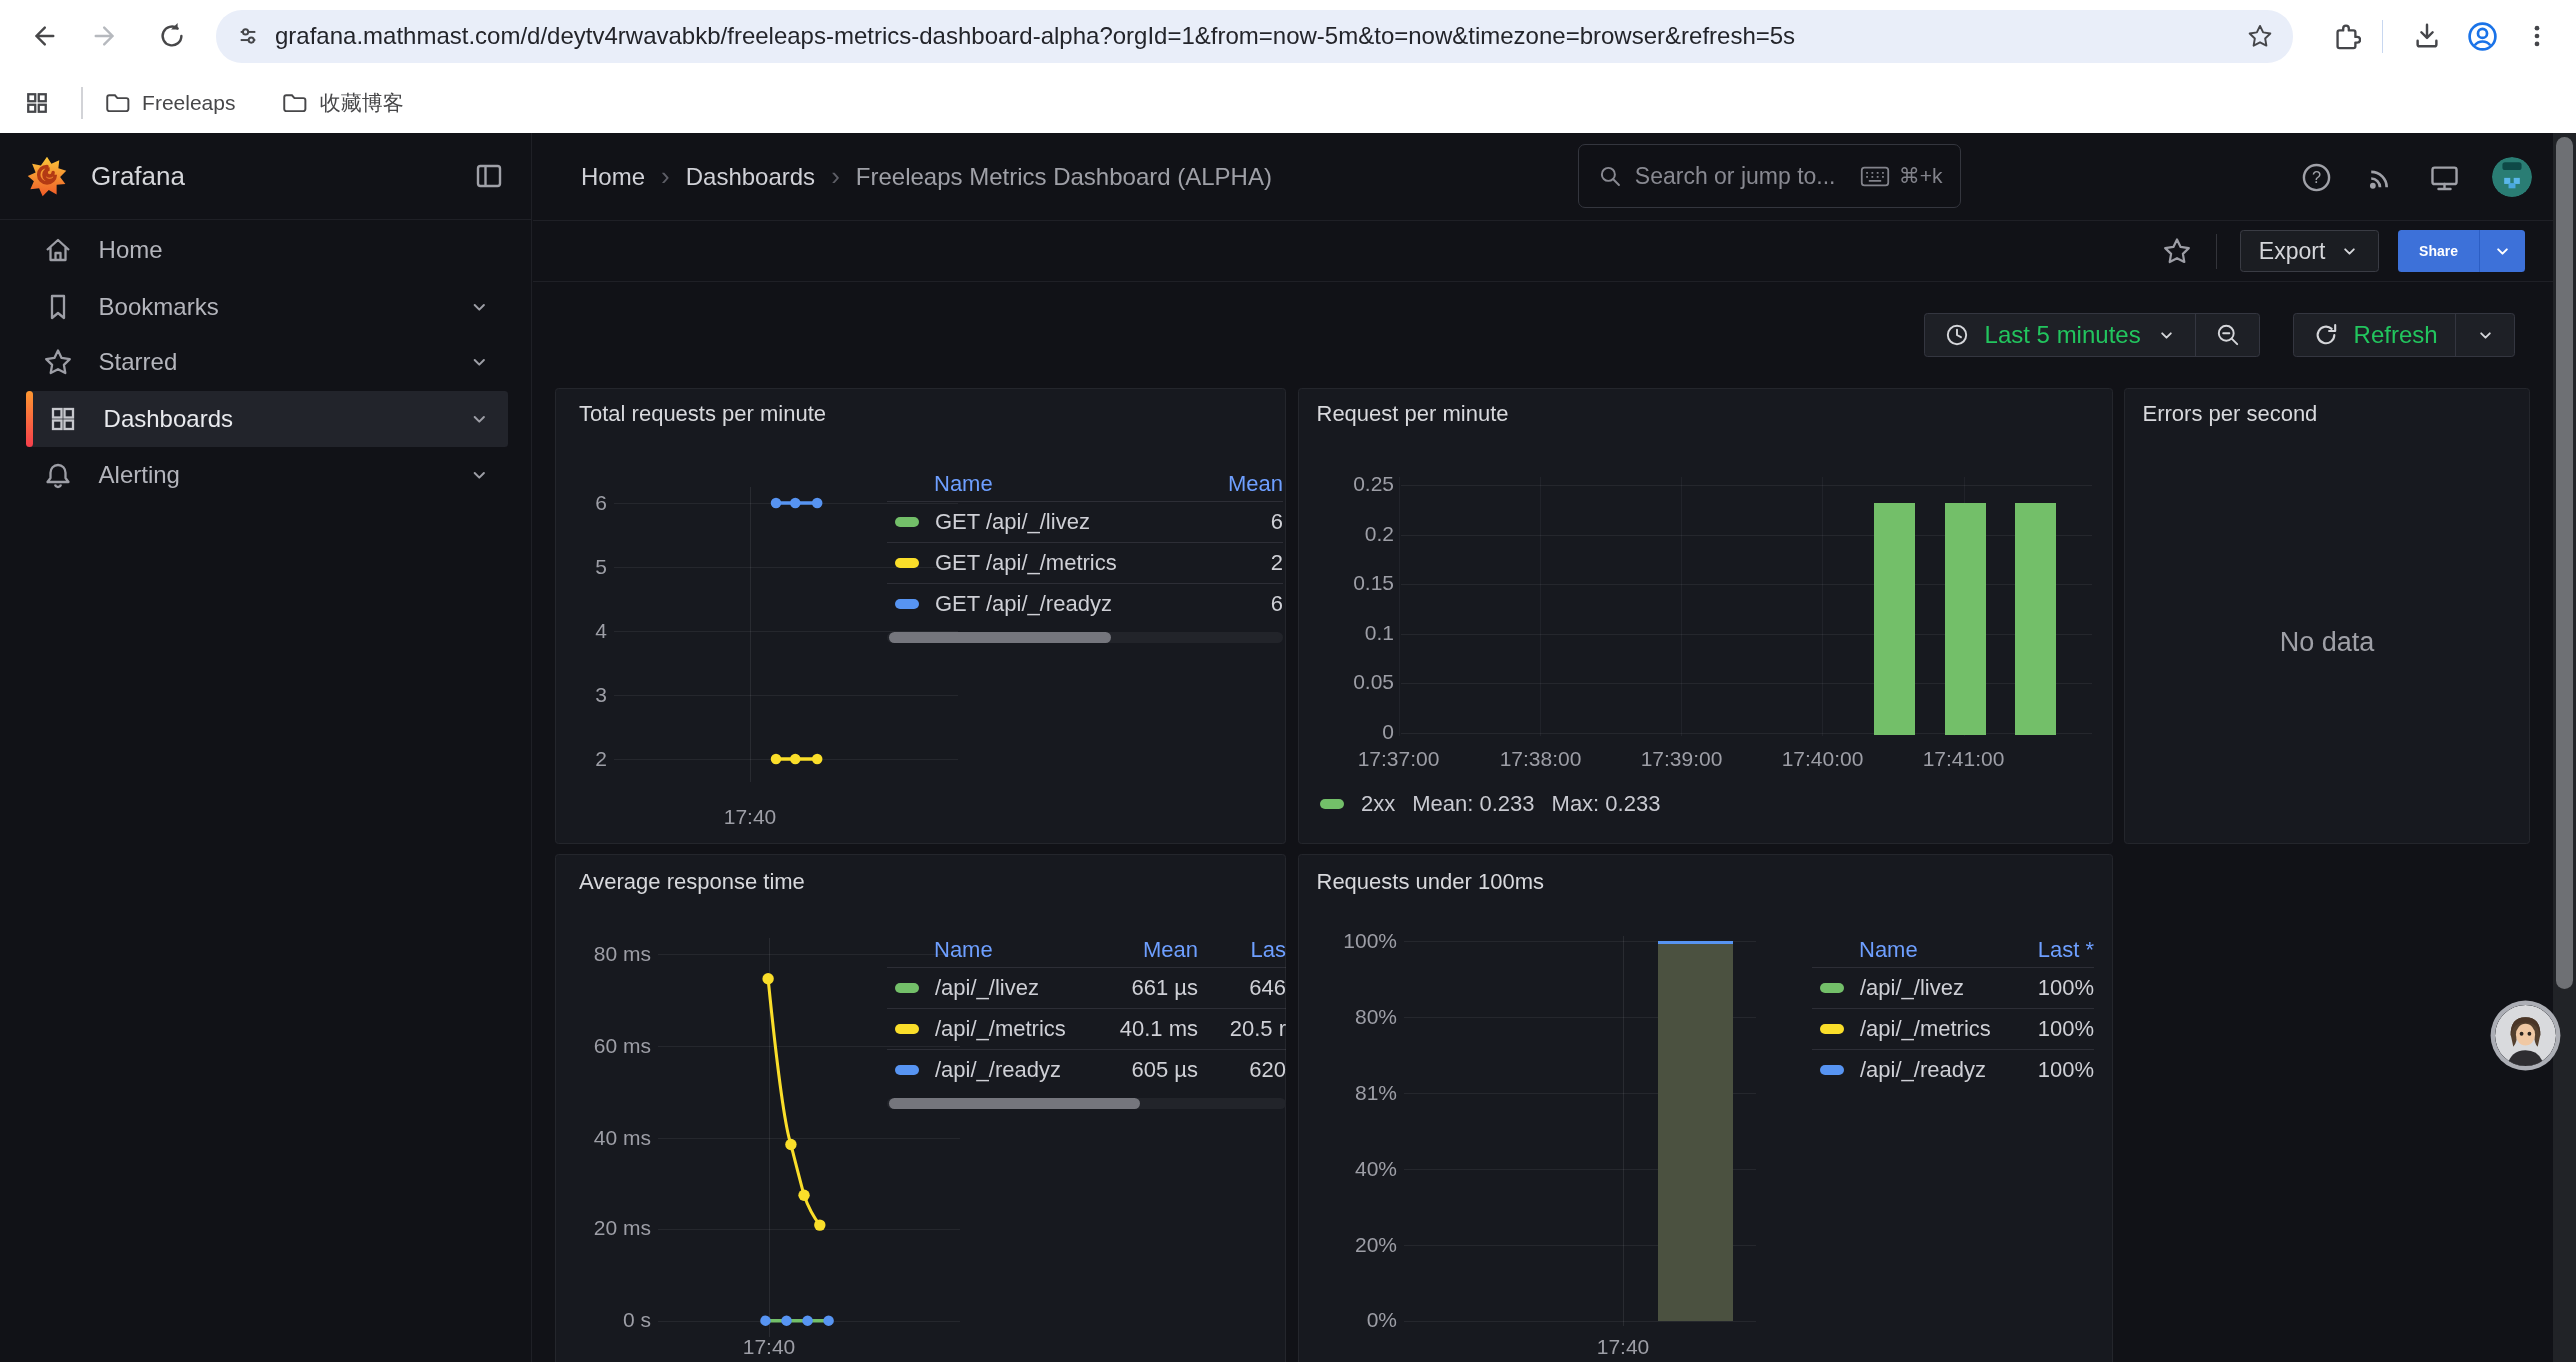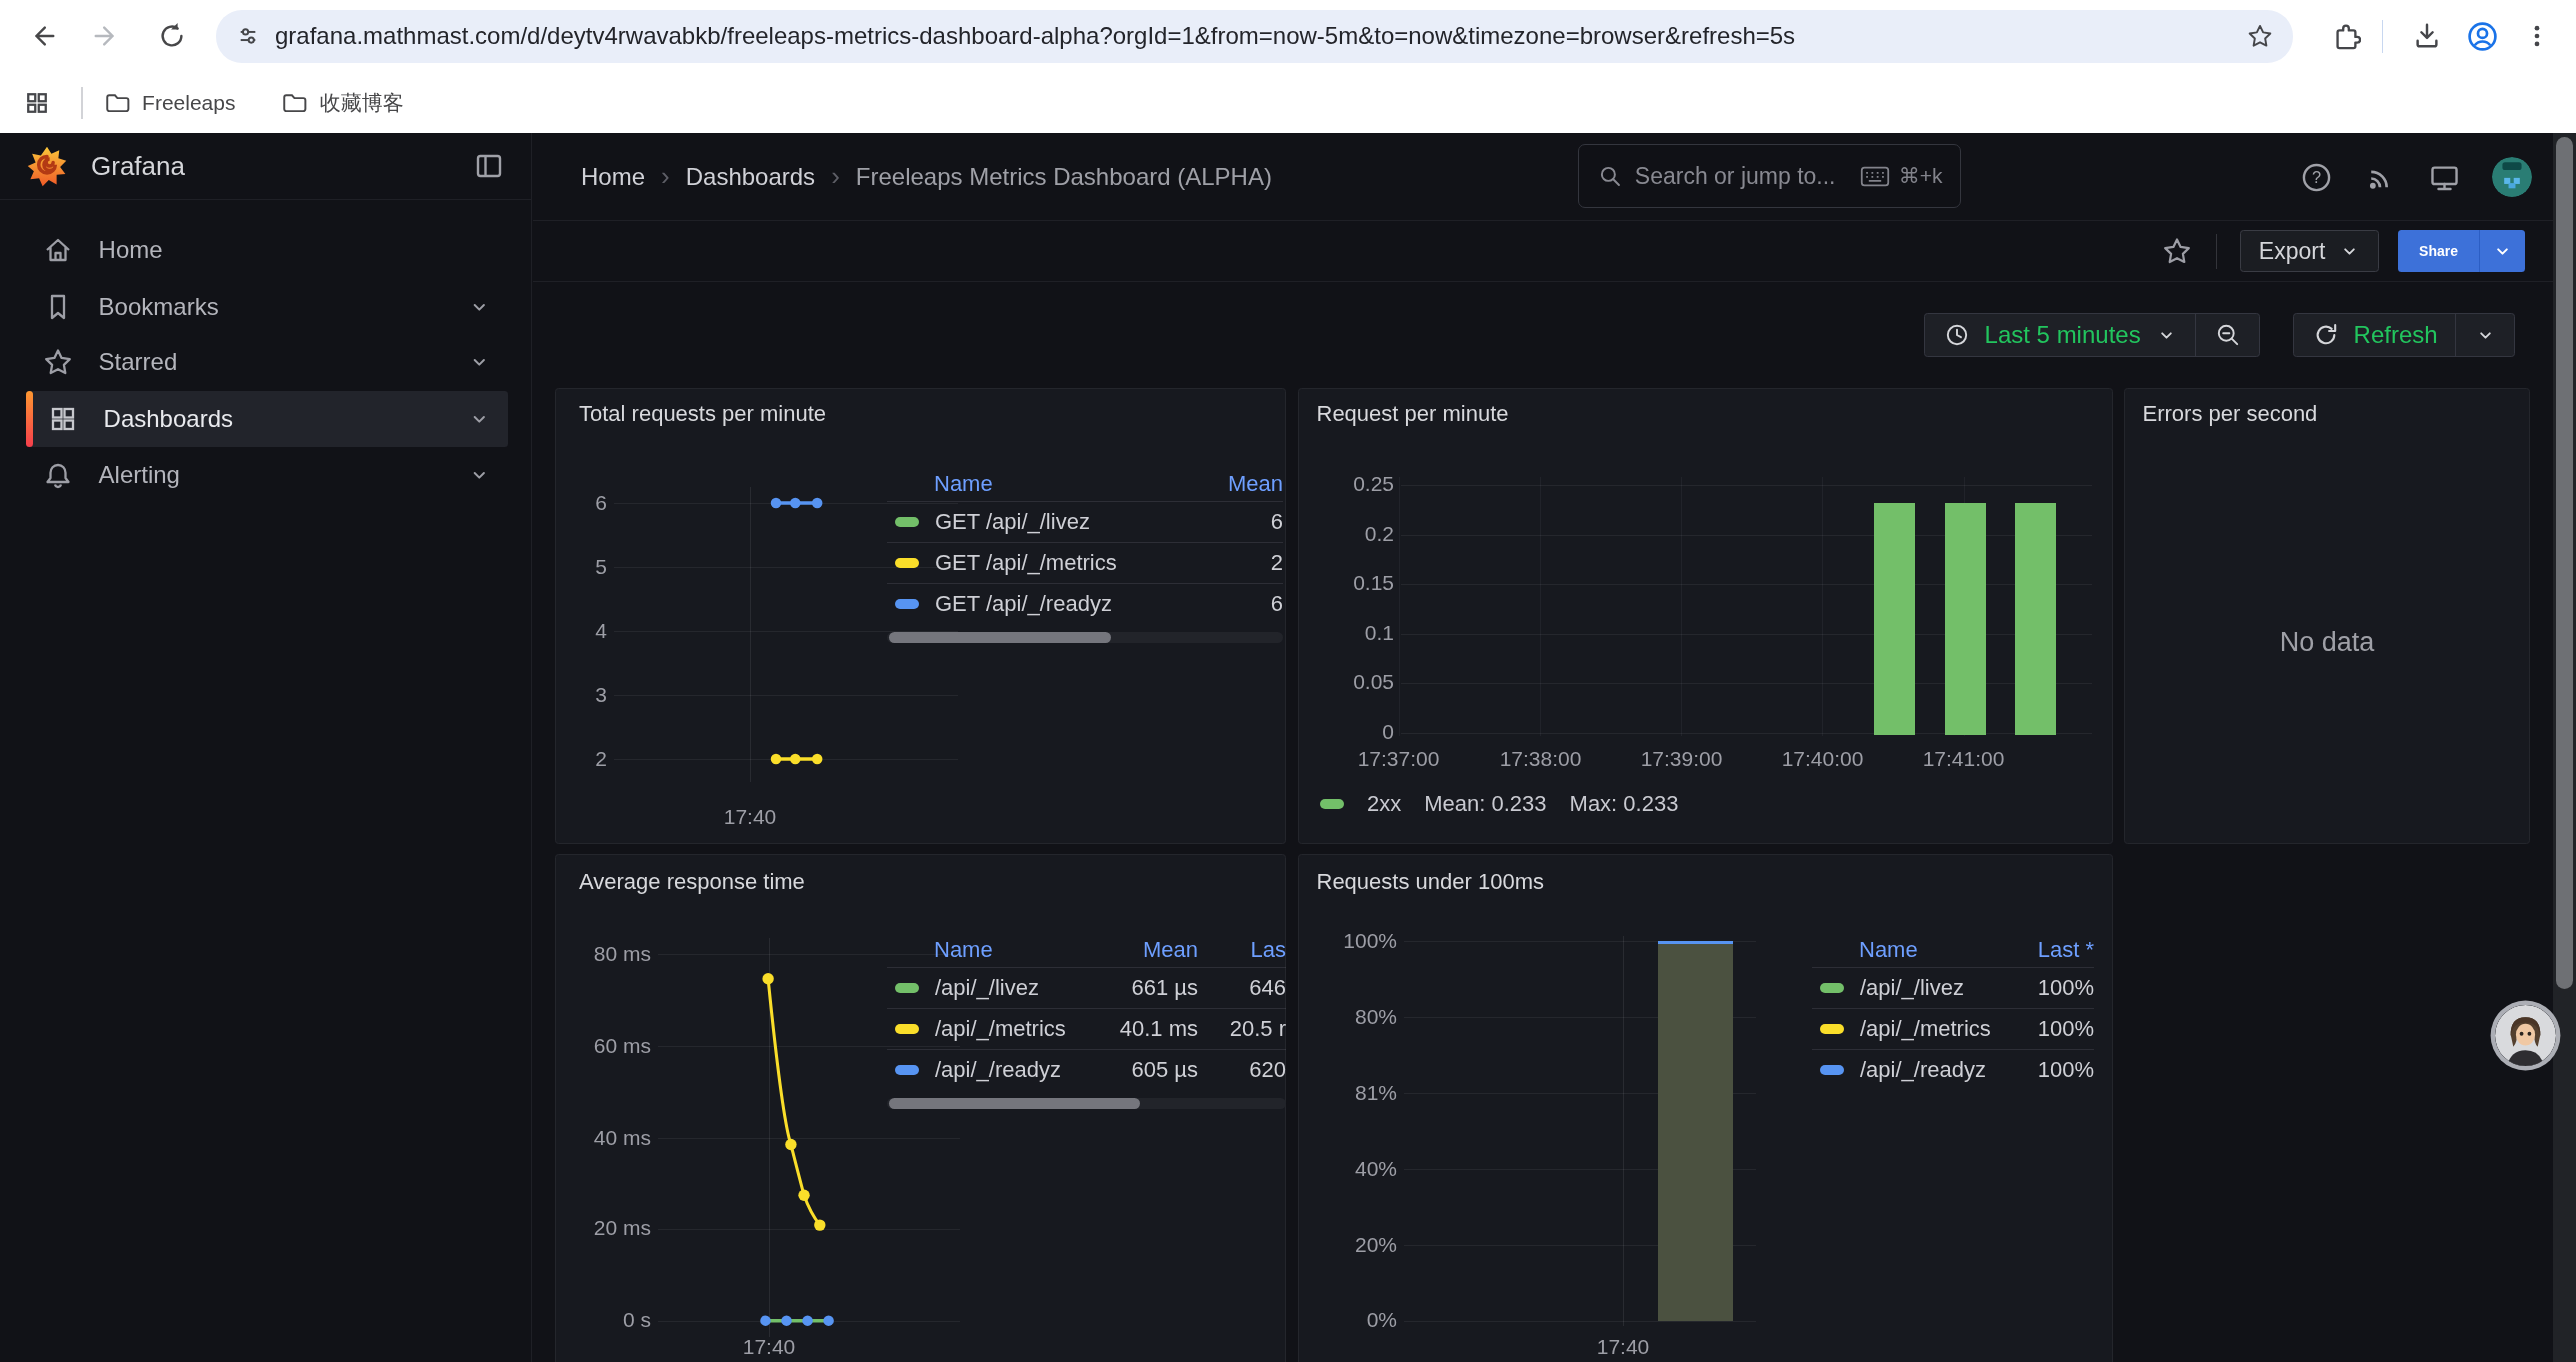--- a/index.html
+++ b/index.html
@@ -16,21 +16,21 @@
   .chrome-right { display: flex; align-items: center; margin-right: 16px; flex: 0 0 auto; }
   .chrome-right .nav-ic { margin-left: 8.8px; }
   .v-sep { width: 1.8px; height: 33px; background: #c8d7f0; margin: 0 12.3px; }
   .b-bookmarks { position: absolute; top: 72px; left: 0; width: 100%; height: 61px; background: #ffffff; display: flex; align-items: center; }
   .bm-sep { width: 1.8px; height: 32px; background: #d2d3d7; margin: 0 21px; }
   .bm-item { display: flex; align-items: center; gap: 12.3px; margin-right: 46px; font-size: 21px; color: #474749; }
 
   
   .gf { position: absolute; top: 133px; left: 0; right: 0; bottom: 0; background: #111217; color: #ccccdc; }
   .gf-side { position: absolute; left: 0; top: 0; bottom: 0; width: 532px; border-right: 0.9px solid #1f2026; }
-  .side-head { height: 67px; display: flex; align-items: center; padding: 0 26px; border-bottom: 0.9px solid #1f2026; justify-content: center; }
+  .side-head { height: 87px; display: flex; align-items: center; padding: 0 26px; border-bottom: 0.9px solid #1f2026; justify-content: center; }
   .brand { margin-left: 23px; font-size: 26px; color: #d5d6da; }
   .side-toggle { margin-left: auto; }
   .nav-item { position: absolute; left: 26px; right: 23px; height: 56px; display: flex; align-items: center; border-radius: 3.5px; color: #9d9ea6; }
   .nav-item .nv-label { margin-left: 24.6px; font-size: 24px; color: #b4b5bc; }
   .nav-item .nv-chev { margin-left: auto; margin-right: 16px; }
   .nav-item.active { background: #22242b; }
   .nav-item.active .nv-label { color: #e9eaee; }
   .nav-item.active::before { content: ""; position: absolute; left: 0; top: 0; bottom: 0; width: 7px; border-radius: 3.5px; background: linear-gradient(#FF9831, #F53E4C); }
   .nav-item .nv-icon { margin-left: 16px; display: flex; }
   .nav-item.active .nv-icon { margin-left: 21px; }
@@ -75,21 +75,21 @@
   .lg-row { display: flex; align-items: center; height: 41px; border-top: 0.9px solid rgba(204,204,220,0.12); }
   .sw { width: 24px; height: 9.6px; border-radius: 5.3px; margin-right: 16px; flex: 0 0 auto; }
   .sw-green { background: #73BF69; } .sw-yellow { background: #FADE2A; } .sw-blue { background: #5794F2; }
   .lg-name { white-space: nowrap; }
   .lg-val { margin-left: auto; text-align: right; white-space: nowrap; }
   .col-mean { width: 105px; text-align: right; margin-left: auto; flex: 0 0 auto; }
   .col-last { width: 88px; text-align: right; flex: 0 0 auto; overflow: hidden; }
   .lg-scroll { position: relative; height: 11.4px; background: #22242a; border-radius: 6.1px; margin-top: 8px; }
   .lg-thumb { position: absolute; left: 1.8px; top: 0; height: 11.4px; background: #75767d; border-radius: 6.1px; }
   .no-data { position: absolute; left: 0; right: 0; text-align: center; font-size: 27px; color: #9fa0a7; }
-  .inline-legend { position: absolute; display: flex; align-items: center; gap: 23px; font-size: 22px; color: #c9cad1; }
+  .inline-legend { position: absolute; display: flex; align-items: center; gap: 17px; font-size: 22px; color: #c9cad1; }
 
   .pg-scroll { position: absolute; right: 0; top: 133px; bottom: 0; width: 23px; background: #212327; }
   .pg-thumb { position: absolute; top: 3.5px; left: 2.6px; width: 17.5px; height: 852px; border-radius: 8.8px; background: #6e7074; }
   .fl-avatar { position: absolute; left: 2495px; top: 1005px; width: 61px; height: 61px; border-radius: 50%; overflow: hidden; box-shadow: 0 0 0 4.4px rgba(190,192,198,0.9); }
   svg { display: block; }
 </style>
 </head>
 <body>
 
 <div class="screen">

